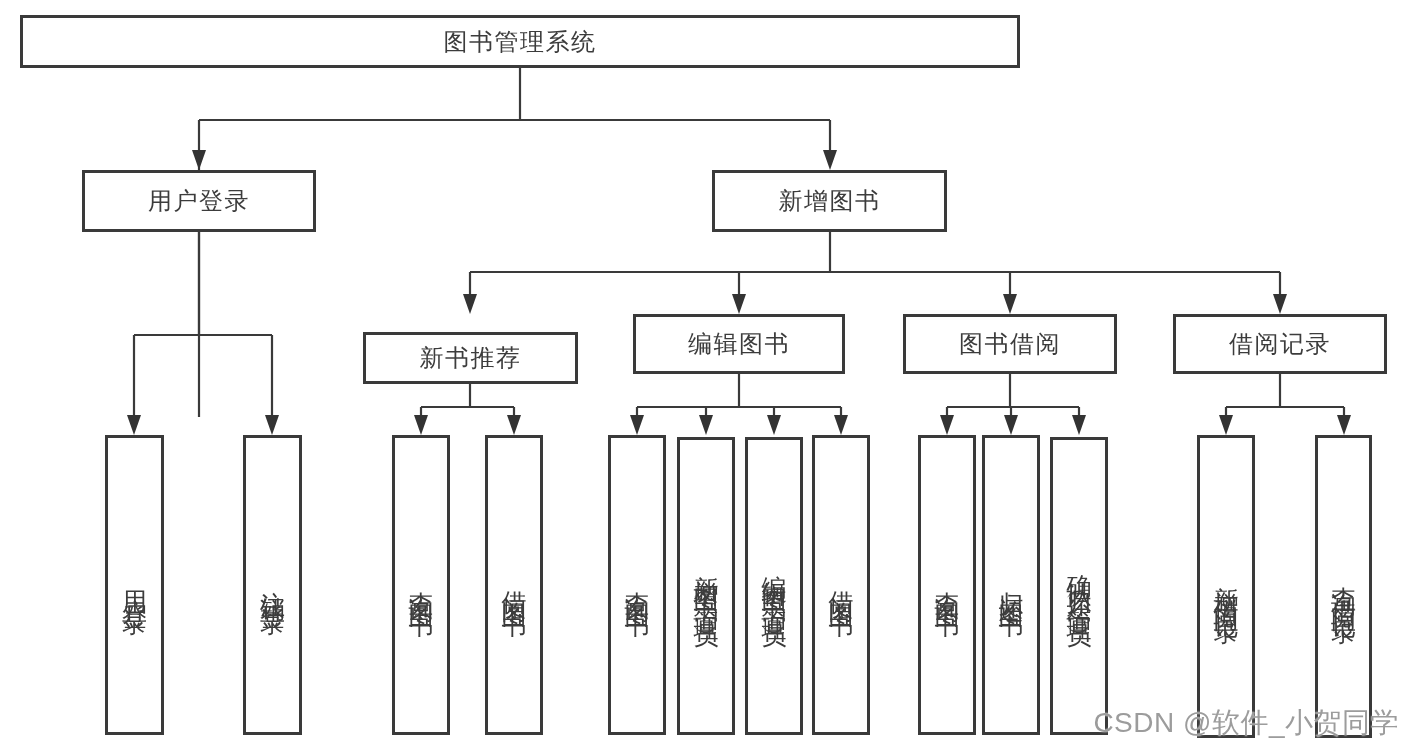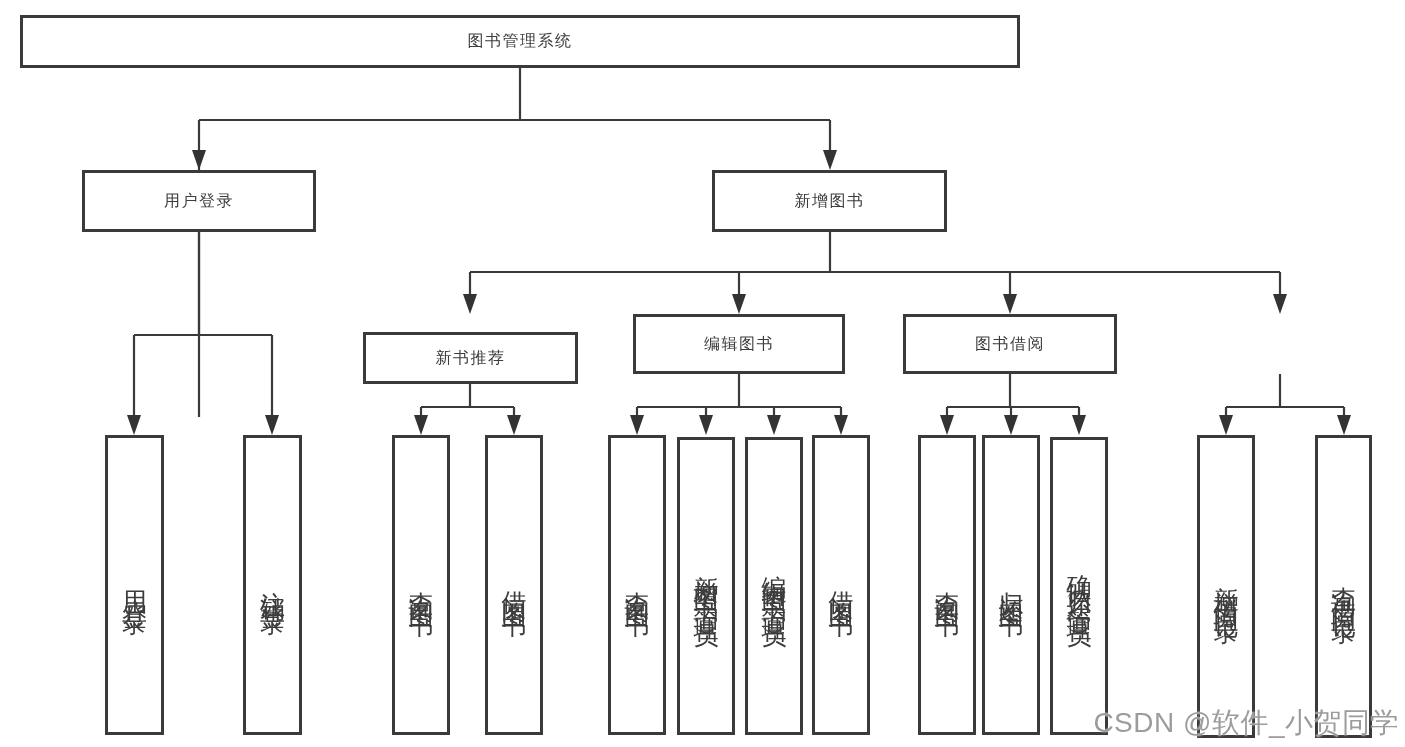--- a/index.html
+++ b/index.html
@@ -27,21 +27,21 @@
     position:absolute;
     box-sizing:border-box;
     border:3px solid #3a3a3a;
     background:#ffffff;
     display:flex;
     align-items:center;
     justify-content:center;
     color:#3c3c3c;
   }
   .node.h .lbl{
-    font-size:16px;
+    font-size:24px;
     letter-spacing:1.5px;
     white-space:nowrap;
     color:#3c3c3c;
   }
   .node.v .lbl{
     writing-mode:vertical-rl;
     text-orientation:mixed;
     font-size:25px;
     letter-spacing:7px;
     line-height:1;
@@ -126,20 +126,23 @@
 
   <div class="node h" style="left:363px;top:332px;width:215px;height:52px">
     <span class="lbl">新书推荐</span>
   </div>
   <div class="node h" style="left:633px;top:314px;width:212px;height:60px">
     <span class="lbl">编辑图书</span>
   </div>
   <div class="node h" style="left:903px;top:314px;width:214px;height:60px">
     <span class="lbl">图书借阅</span>
   </div>
+  <div class="node h" style="left:1173px;top:314px;width:214px;height:60px">
+    <span class="lbl">借阅记录</span>
+  </div>
 
   <div class="node v" style="left:105px;top:435px;width:59px;height:300px">
     <span class="lbl">用户登录</span>
   </div>
   <div class="node v" style="left:243px;top:435px;width:59px;height:300px">
     <span class="lbl">注销登录</span>
   </div>
 
   <div class="node v" style="left:392px;top:435px;width:58px;height:300px">
     <span class="lbl">查询图书</span>

